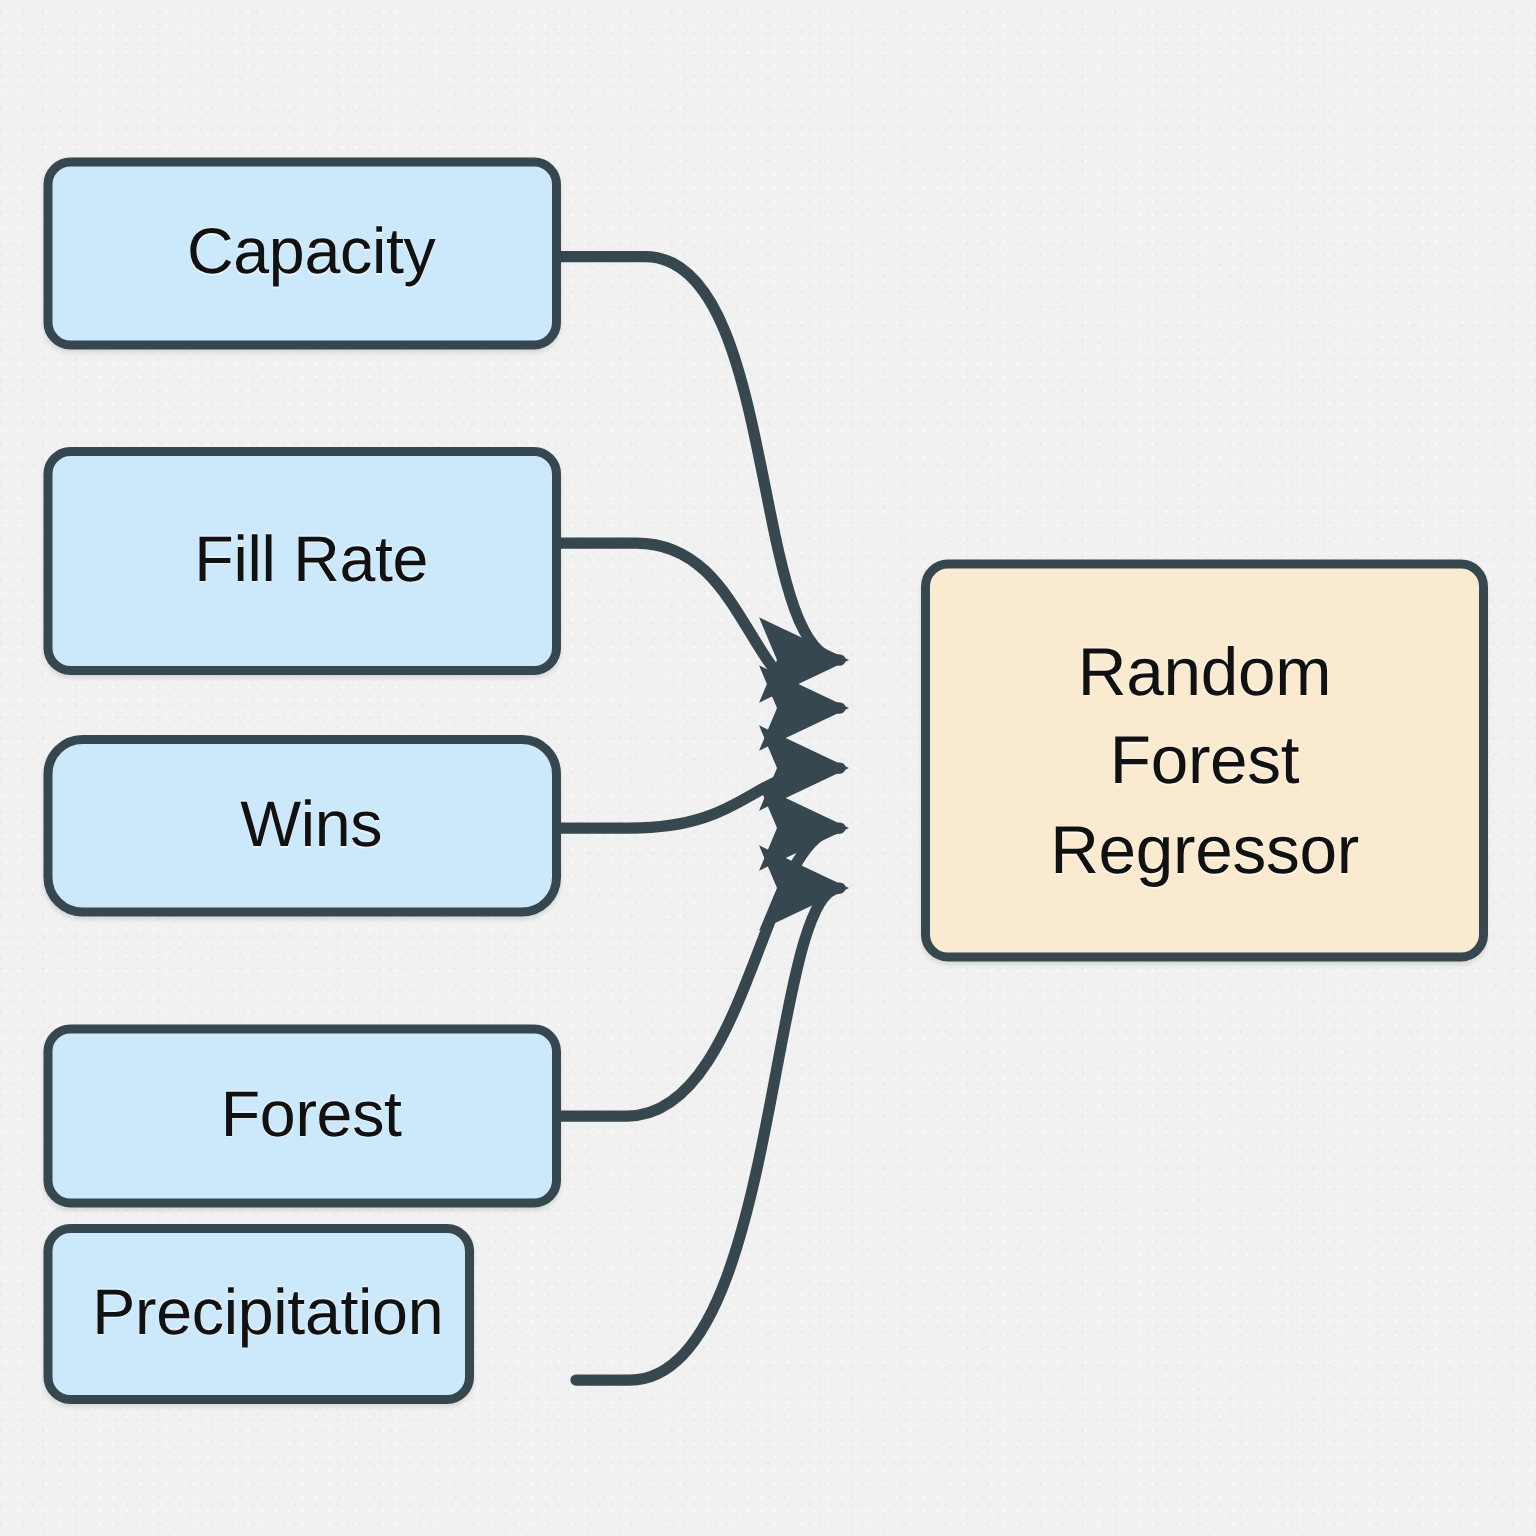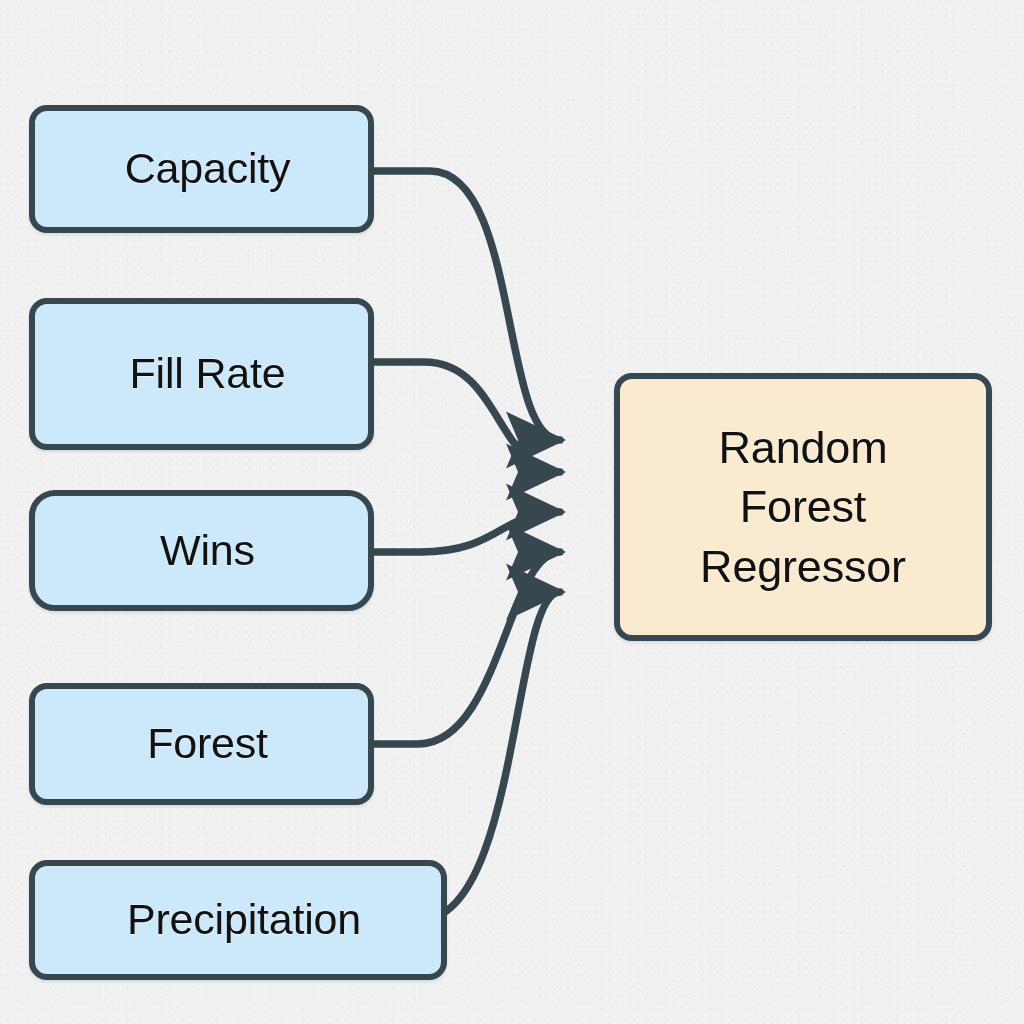--- a/index.html
+++ b/index.html
@@ -58,21 +58,21 @@
     background: #faead0;
     font-size: 45px;
     line-height: 1.32;
     letter-spacing: -0.2px;
     padding: 0 22px;
   }
   #node-capacity      { left: 29px;  top: 105px; width: 345px; height: 128px; }
   #node-fill-rate     { left: 29px;  top: 298px; width: 345px; height: 152px; }
   #node-wins          { left: 29px;  top: 490px; width: 345px; height: 121px; border-radius: 26px; }
   #node-losses        { left: 29px;  top: 683px; width: 345px; height: 122px; }
-  #node-precipitation { left: 29px;  top: 860px; width: 418px; height: 120px; }
+  #node-precipitation { left: 29px;  top: 816px; width: 287px; height: 120px; }
   #node-model         { left: 614px; top: 373px; width: 378px; height: 268px; }
   .node-model-text {
     display: block;
     width: 100%;
   }
 </style>
 </head>
 <body>
 
 <div id="diagram-root">

